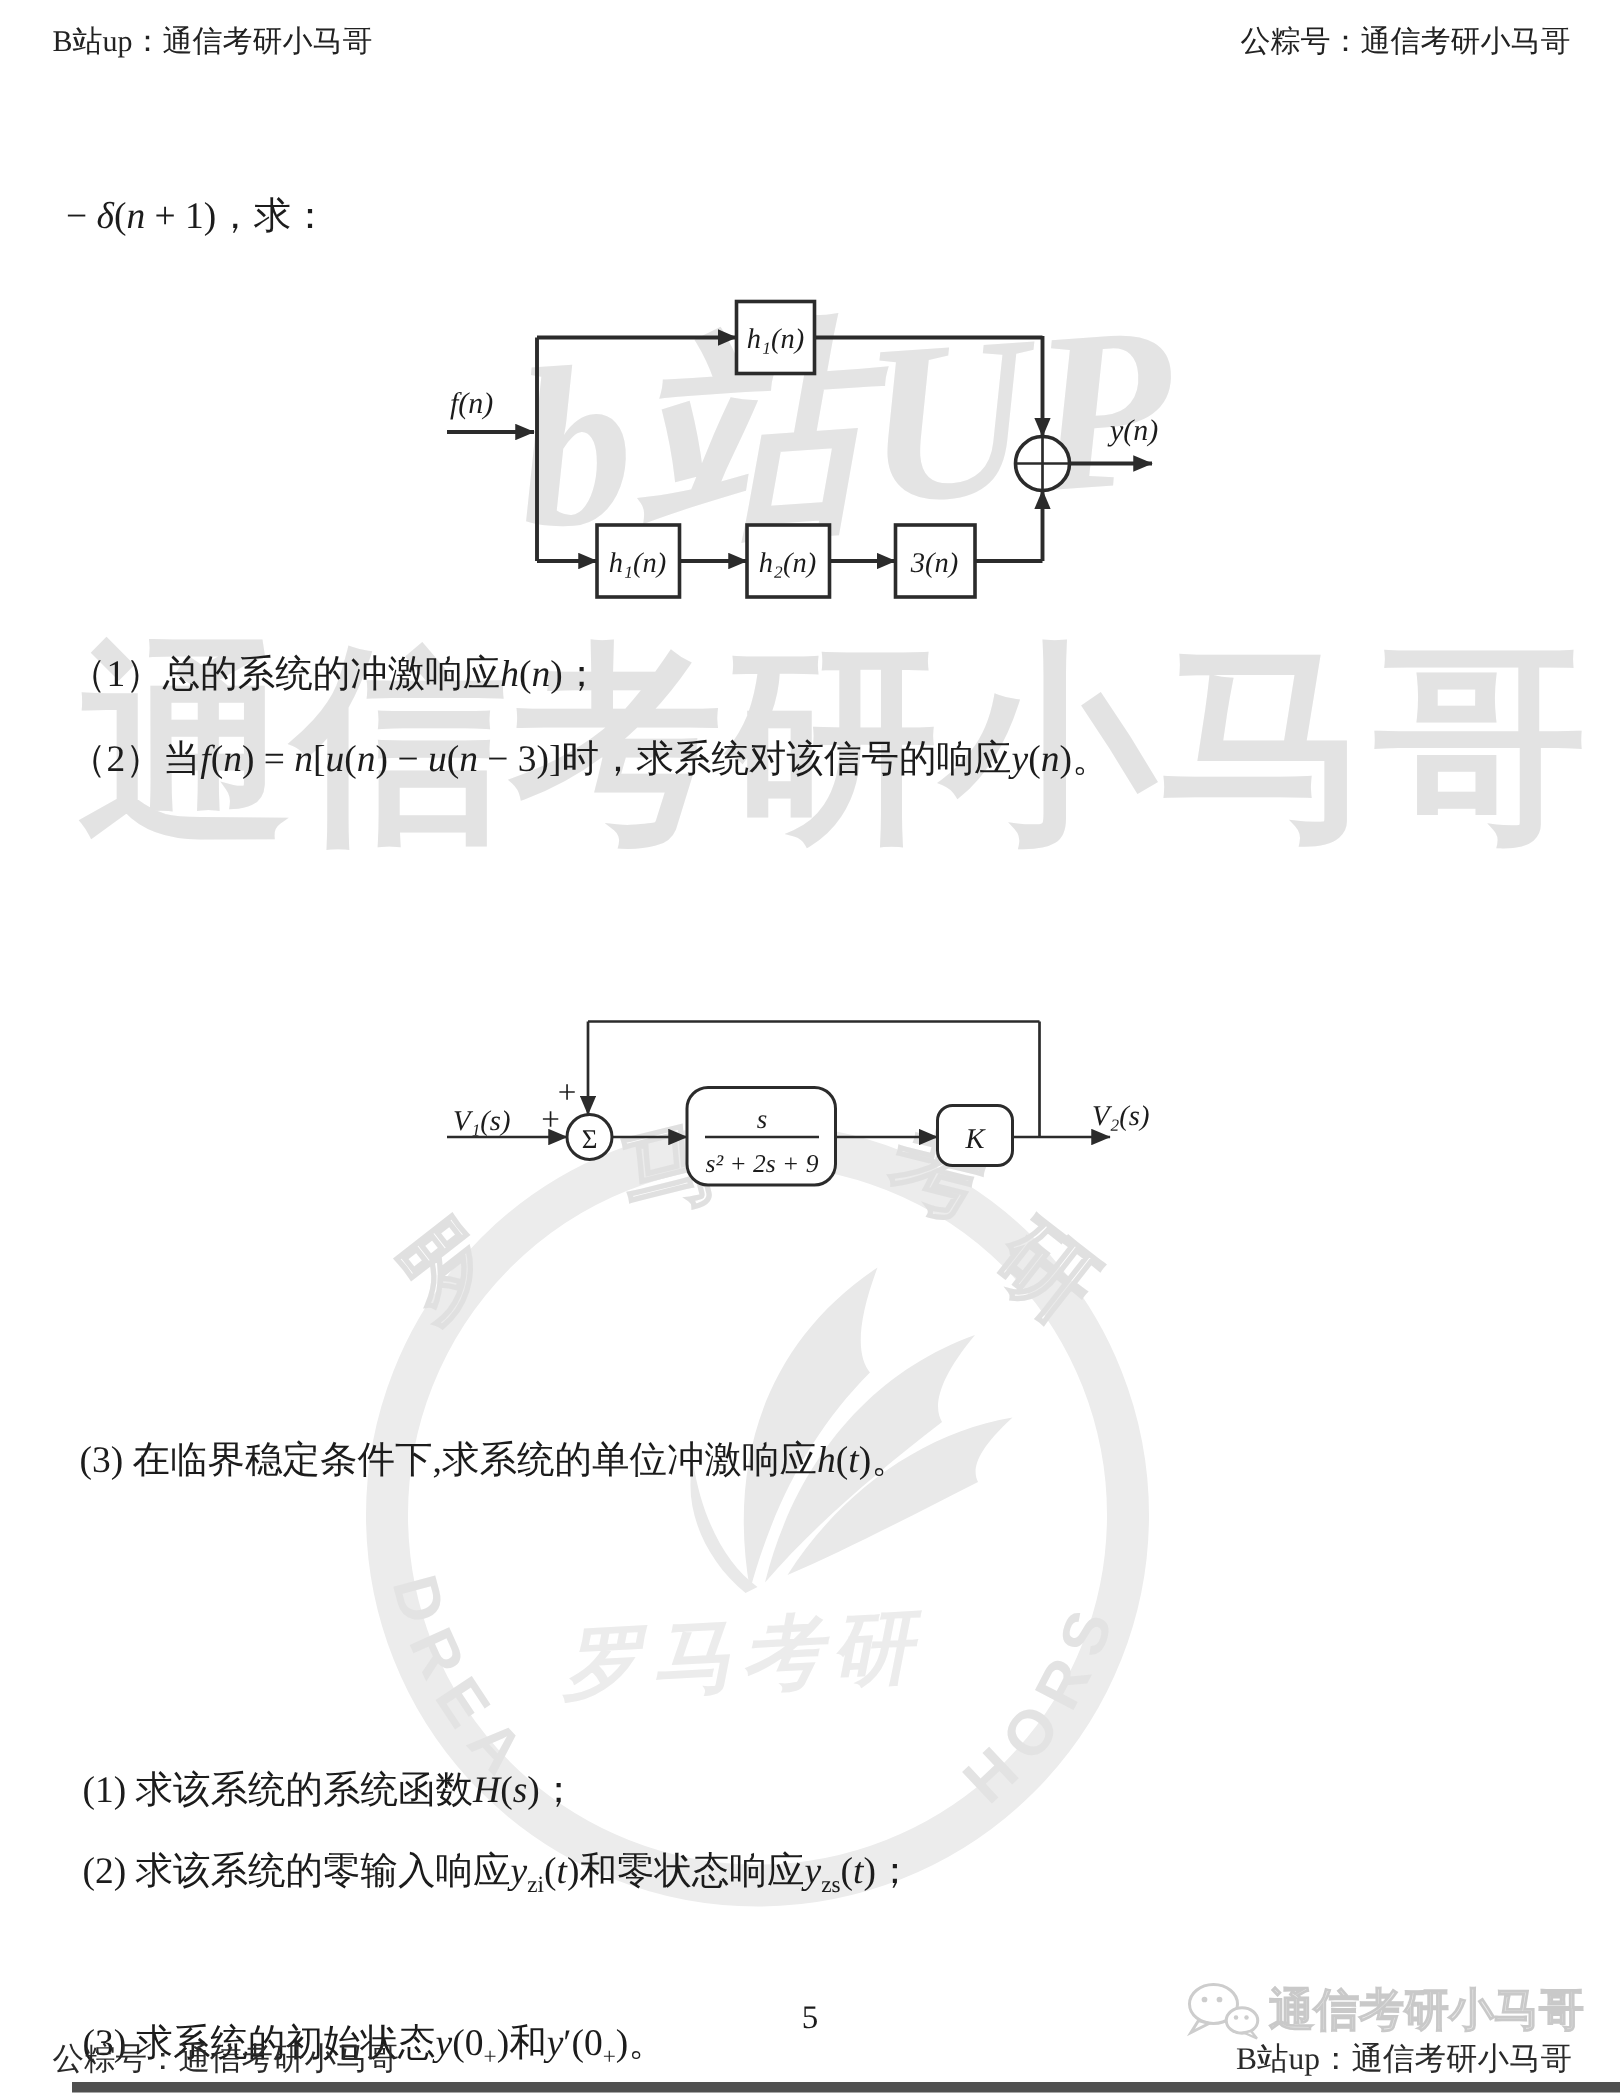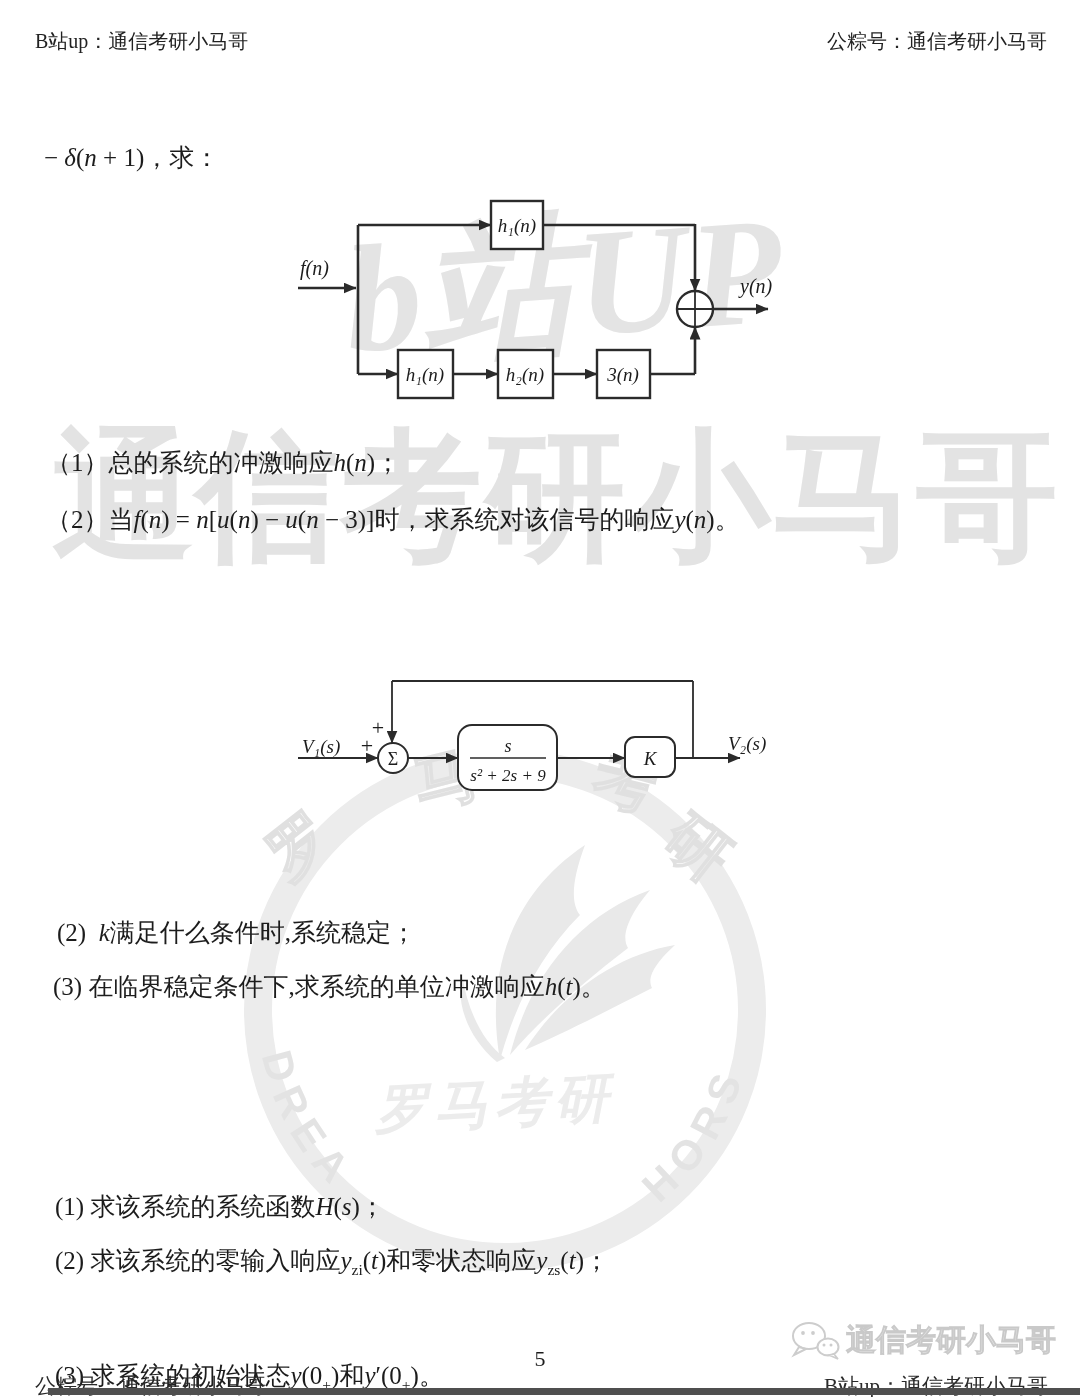--- a/index.html
+++ b/index.html
@@ -1,18 +1,18 @@
 <!DOCTYPE html>
 <html><head>
 <meta charset="utf-8">
 <style>
   html,body{margin:0;padding:0;background:#ffffff;}
   .page{position:relative;width:1080px;height:1397px;background:#ffffff;overflow:hidden;
         font-family:"Liberation Serif","DejaVu Serif",serif;color:#1c1c1c;}
-  .t{position:absolute;white-space:nowrap;font-size:25px;z-index:2;margin-top:14px;}
+  .t{position:absolute;white-space:nowrap;font-size:25px;z-index:2;}
   .t i{font-style:italic;}
   .hdr{font-size:20px;color:#222;}
   .ftr{font-size:21px;color:#2a2a2a;}
   sub,sup{font-size:62%;line-height:0;}
   
   .wm{position:absolute;z-index:0;pointer-events:none;user-select:none;}
   .wm-bsite{left:345px;top:183px;font-size:152px;font-weight:bold;font-style:italic;
             color:#e4e4e4;transform:rotate(-4deg);letter-spacing:2px;}
   .wm-brand{left:52px;top:402px;font-size:142px;font-weight:bold;color:#e3e3e3;letter-spacing:2px;}
   .wm-ring{position:absolute;left:0;top:0;z-index:0;pointer-events:none;}
@@ -138,21 +138,20 @@
       <text class="mtext" x="218" y="116" font-size="17" text-anchor="middle">s² + 2s + 9</text>
     </g>
     <g>
       <rect x="335" y="72" width="50" height="40" rx="10" style="stroke-width:2"></rect>
       <text class="mtext" x="360" y="100" font-size="19" text-anchor="middle">K</text>
     </g>
     <text class="mtext" x="12" y="88" font-size="19">V₁(s)</text>
     <text class="mtext" x="438" y="85" font-size="19">V₂(s)</text>
   </svg>
 
-  <div class="t" style="left:57px;top:902px">(2)&nbsp;&nbsp;<i>k</i>满足什么条件时,系统稳定；</div>
   <div class="t" style="left:53px;top:956px">(3) 在临界稳定条件下,求系统的单位冲激响应<i>h</i>(<i>t</i>)。</div>
 
   <div class="t" style="left:55px;top:1176px">(1) 求该系统的系统函数<i>H</i>(<i>s</i>)；</div>
   <div class="t" style="left:55px;top:1230px">(2) 求该系统的零输入响应<i>y</i><sub>zi</sub>(<i>t</i>)和零状态响应<i>y</i><sub>zs</sub>(<i>t</i>)；</div>
   <div class="t" style="left:55px;top:1345px">(3) 求系统的初始状态<i>y</i>(0<sub>+</sub>)和<i>y</i>′(0<sub>+</sub>)。</div>
 
   <div class="t" style="left:50%;top:1332px;transform:translateX(-50%);font-size:22px">5</div>
   <div class="t ftr" style="left:35px;top:1358px">公粽号：通信考研小马哥</div>
 
   <svg class="flogo" width="300" height="46" viewBox="0 0 300 46">

